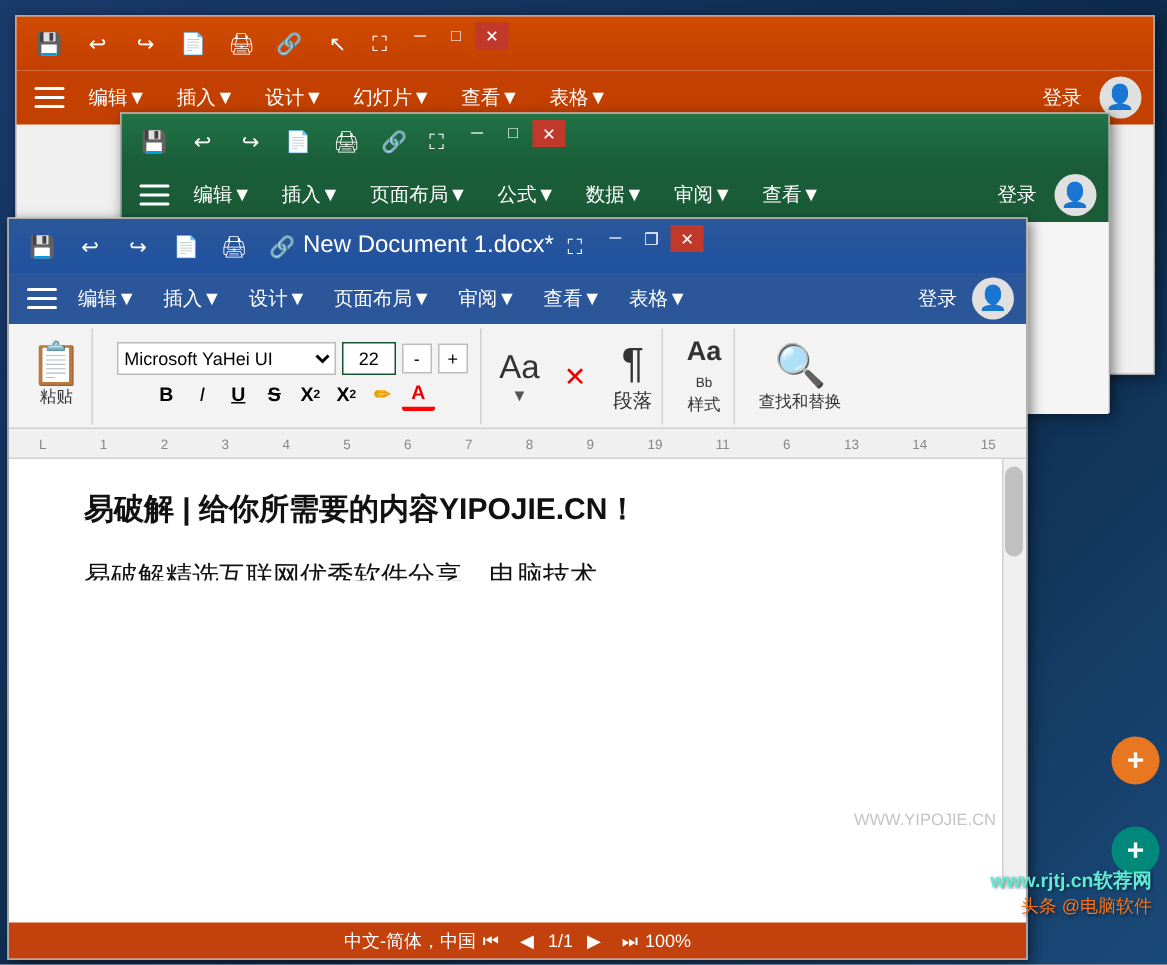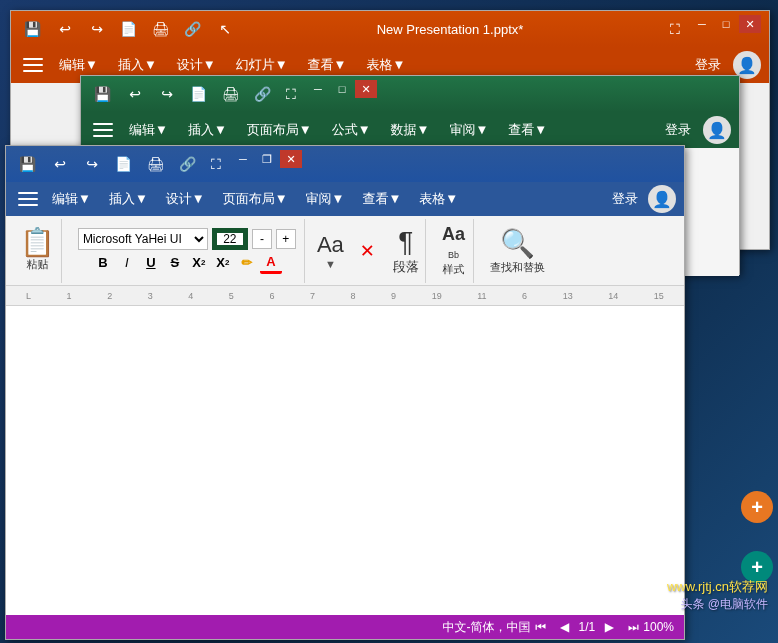--- a/index.html
+++ b/index.html
@@ -203,31 +203,31 @@
       color: #d4a000;
     }
 
     .font-row {
       display: flex;
       align-items: center;
       gap: 4px;
       margin-bottom: 2px;
     }
     .font-select {
-      width: 130px;
+      width: 146px;
       height: 22px;
       font-size: 12px;
       border: 1px solid #bbb;
       background: white;
     }
     .size-input {
       width: 36px;
       height: 22px;
       font-size: 12px;
-      border: 5px solid #14532d;
+      border: 1px solid #14532d;
       text-align: center;
     }
     .btn-sm {
       width: 20px;
       height: 20px;
       border: 1px solid #bbb;
       background: white;
       cursor: pointer;
       font-size: 12px;
       display: flex;
@@ -380,46 +380,46 @@
       border-radius: 6px;
     }
 
     
     .statusbar-word {
       position: absolute;
       bottom: 0;
       left: 0;
       right: 0;
       height: 24px;
-      background: #a21caf;
+      background: #c2410c;
       display: flex;
       align-items: center;
       padding: 0 10px;
       color: white;
       font-size: 12px;
-      justify-content: flex-end;
+      justify-content: center;
     }
 
     
     .watermark-bottom {
       position: absolute;
       bottom: 30px;
       right: 10px;
       z-index: 10;
       text-align: right;
     }
     .watermark-line1 {
       font-size: 13px;
-      color: #fde047;
-      font-weight: normal;
+      color: #5eead4;
+      font-weight: bold;
       text-shadow: 1px 1px 2px rgba(0,0,0,0.5);
     }
     .watermark-line2 {
       font-size: 12px;
-      color: #c4b5fd;
+      color: #f97316;
       text-shadow: 1px 1px 2px rgba(0,0,0,0.5);
     }
 
     
     .orange-btn {
       position: absolute;
       right: 5px;
       bottom: 120px;
       width: 32px;
       height: 32px;
@@ -494,21 +494,20 @@
   <div class="titlebar-ppt">
     <div class="titlebar-icons">
       <span class="tb-icon">💾</span>
       <span class="tb-icon">↩</span>
       <span class="tb-icon">↪</span>
       <span class="tb-icon">📄</span>
       <span class="tb-icon">🖨</span>
       <span class="tb-icon">🔗</span>
       <span class="tb-icon">↖</span>
     </div>
-    <div class="title-text">New Presentation 1.pptx*</div>
     <div class="win-controls">
       <span class="tb-icon">⛶</span>
       <button class="win-btn">─</button>
       <button class="win-btn">□</button>
       <button class="win-btn close">✕</button>
     </div>
   </div>
   <div class="menubar-ppt">
     <div class="hamburger">
       <span></span>
@@ -568,20 +567,21 @@
 <div class="window window-word">
   <div class="titlebar-word">
     <div class="titlebar-icons">
       <span class="tb-icon">💾</span>
       <span class="tb-icon">↩</span>
       <span class="tb-icon">↪</span>
       <span class="tb-icon">📄</span>
       <span class="tb-icon">🖨</span>
       <span class="tb-icon">🔗</span>
     </div>
+    <div class="title-text">New Document 1.docx*</div>
     <div class="win-controls">
       <span class="tb-icon">⛶</span>
       <button class="win-btn">─</button>
       <button class="win-btn">❐</button>
       <button class="win-btn close">✕</button>
     </div>
   </div>
   <div class="menubar-word">
     <div class="hamburger">
       <span></span>
@@ -672,20 +672,38 @@
       <span>9</span>
       <span>19</span>
       <span>11</span>
       <span>6</span>
       <span>13</span>
       <span>14</span>
       <span>15</span>
     </div>
   </div>
 
+  <div style="position:relative;height:calc(100% - 206px);overflow:hidden;">
+    <div class="doc-content">
+      <div class="doc-text-heading">易破解 | 给你所需要的内容YIPOJIE.CN！</div>
+      <div class="doc-text-body">
+        <span>易破解精选互联网优秀软件分享、电脑技术、</span><br>
+        <br>
+        
+      </div>
+    </div>
+
+    <div class="scrollbar-track">
+      <div class="scrollbar-thumb"></div>
+    </div>
+
+    <div style="position:absolute;bottom:40px;right:20px;font-size:11px;color:#aaa;opacity:0.7;">
+      <span>WWW.YIPOJIE.CN</span>
+    </div>
+  </div>
 
   <div class="statusbar-word">
     <span>中文-简体，中国</span>
     <div class="page-nav">
       <button class="nav-btn">⏮</button>
       <button class="nav-btn">◀</button>
       <span>1/1</span>
       <button class="nav-btn">▶</button>
       <button class="nav-btn">⏭</button>
     </div>

